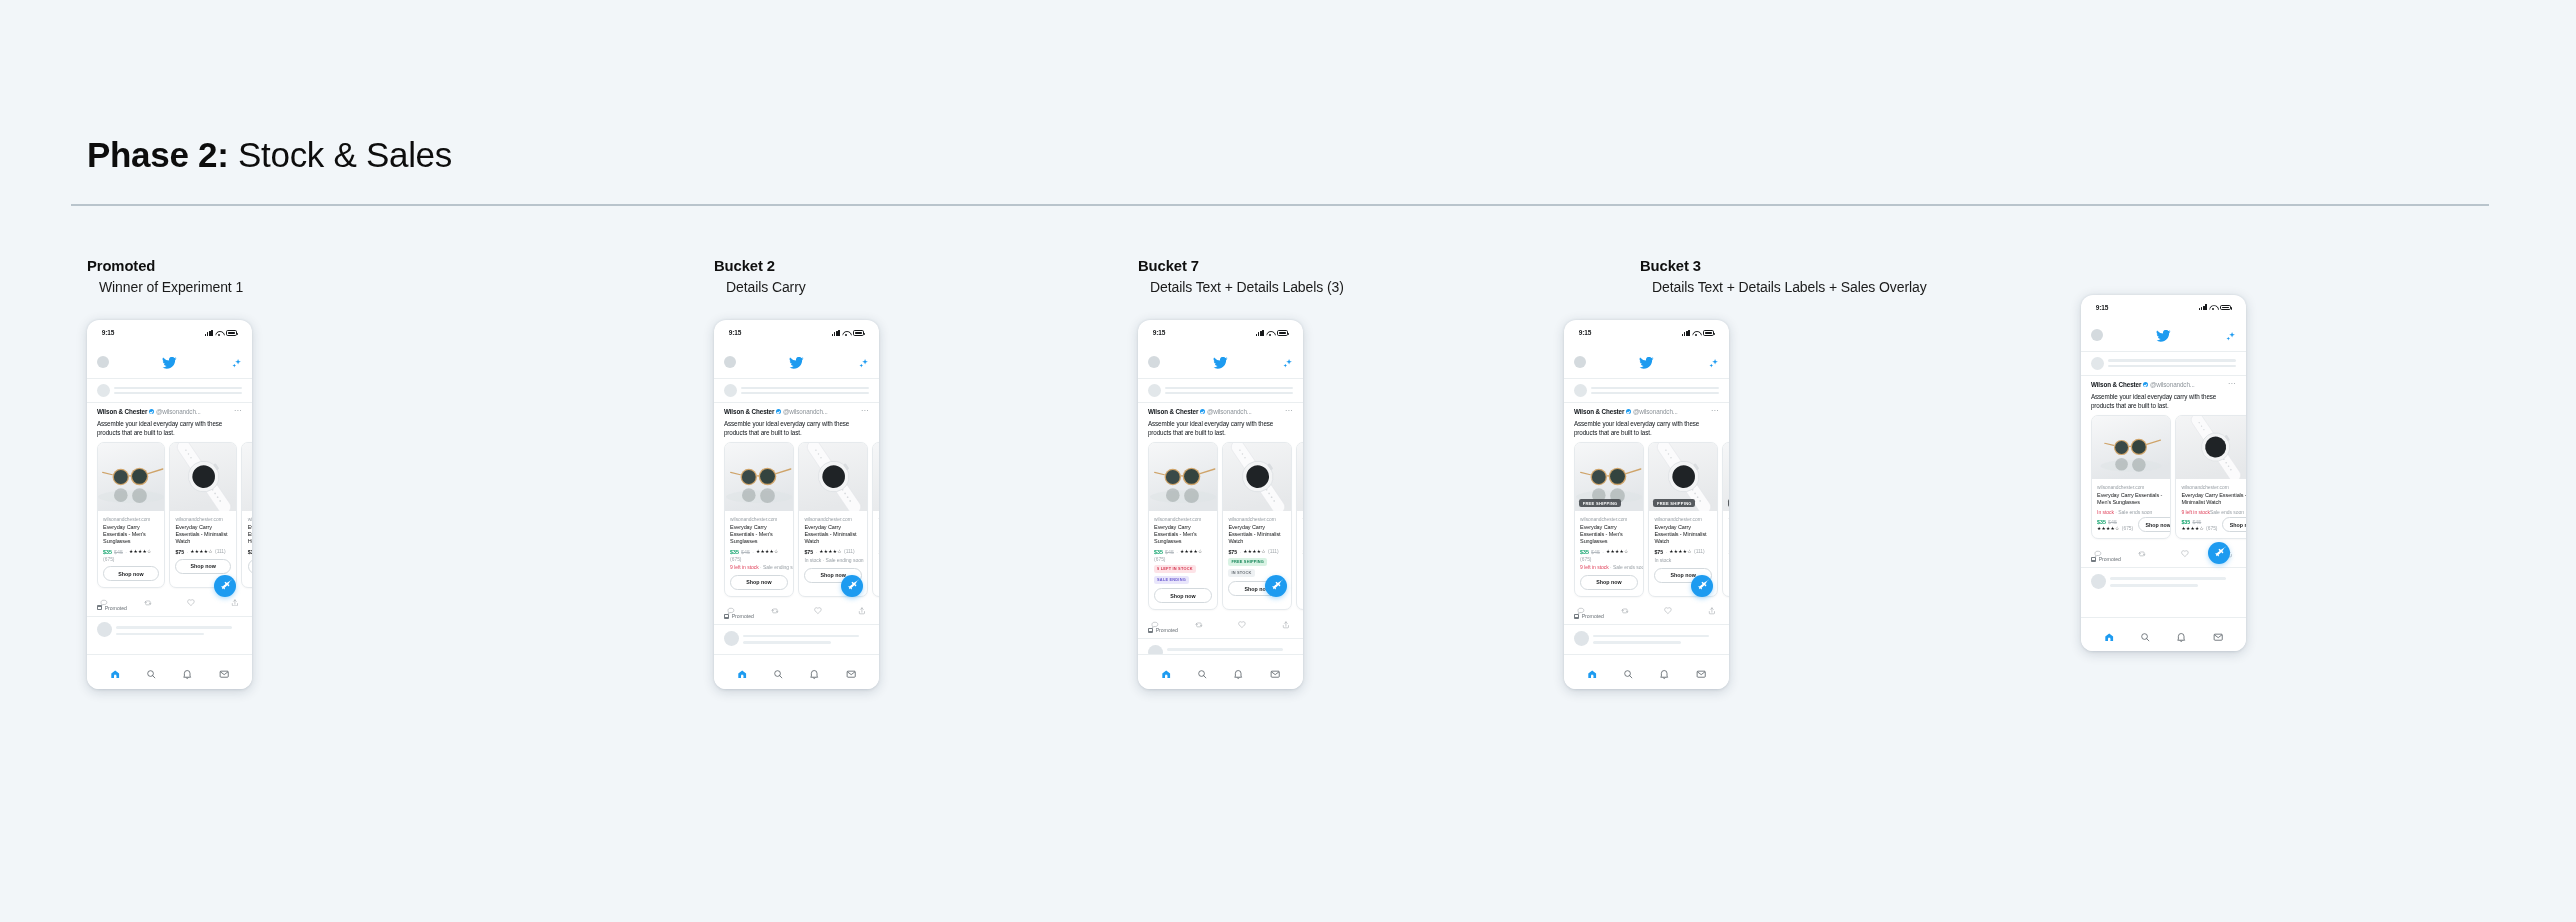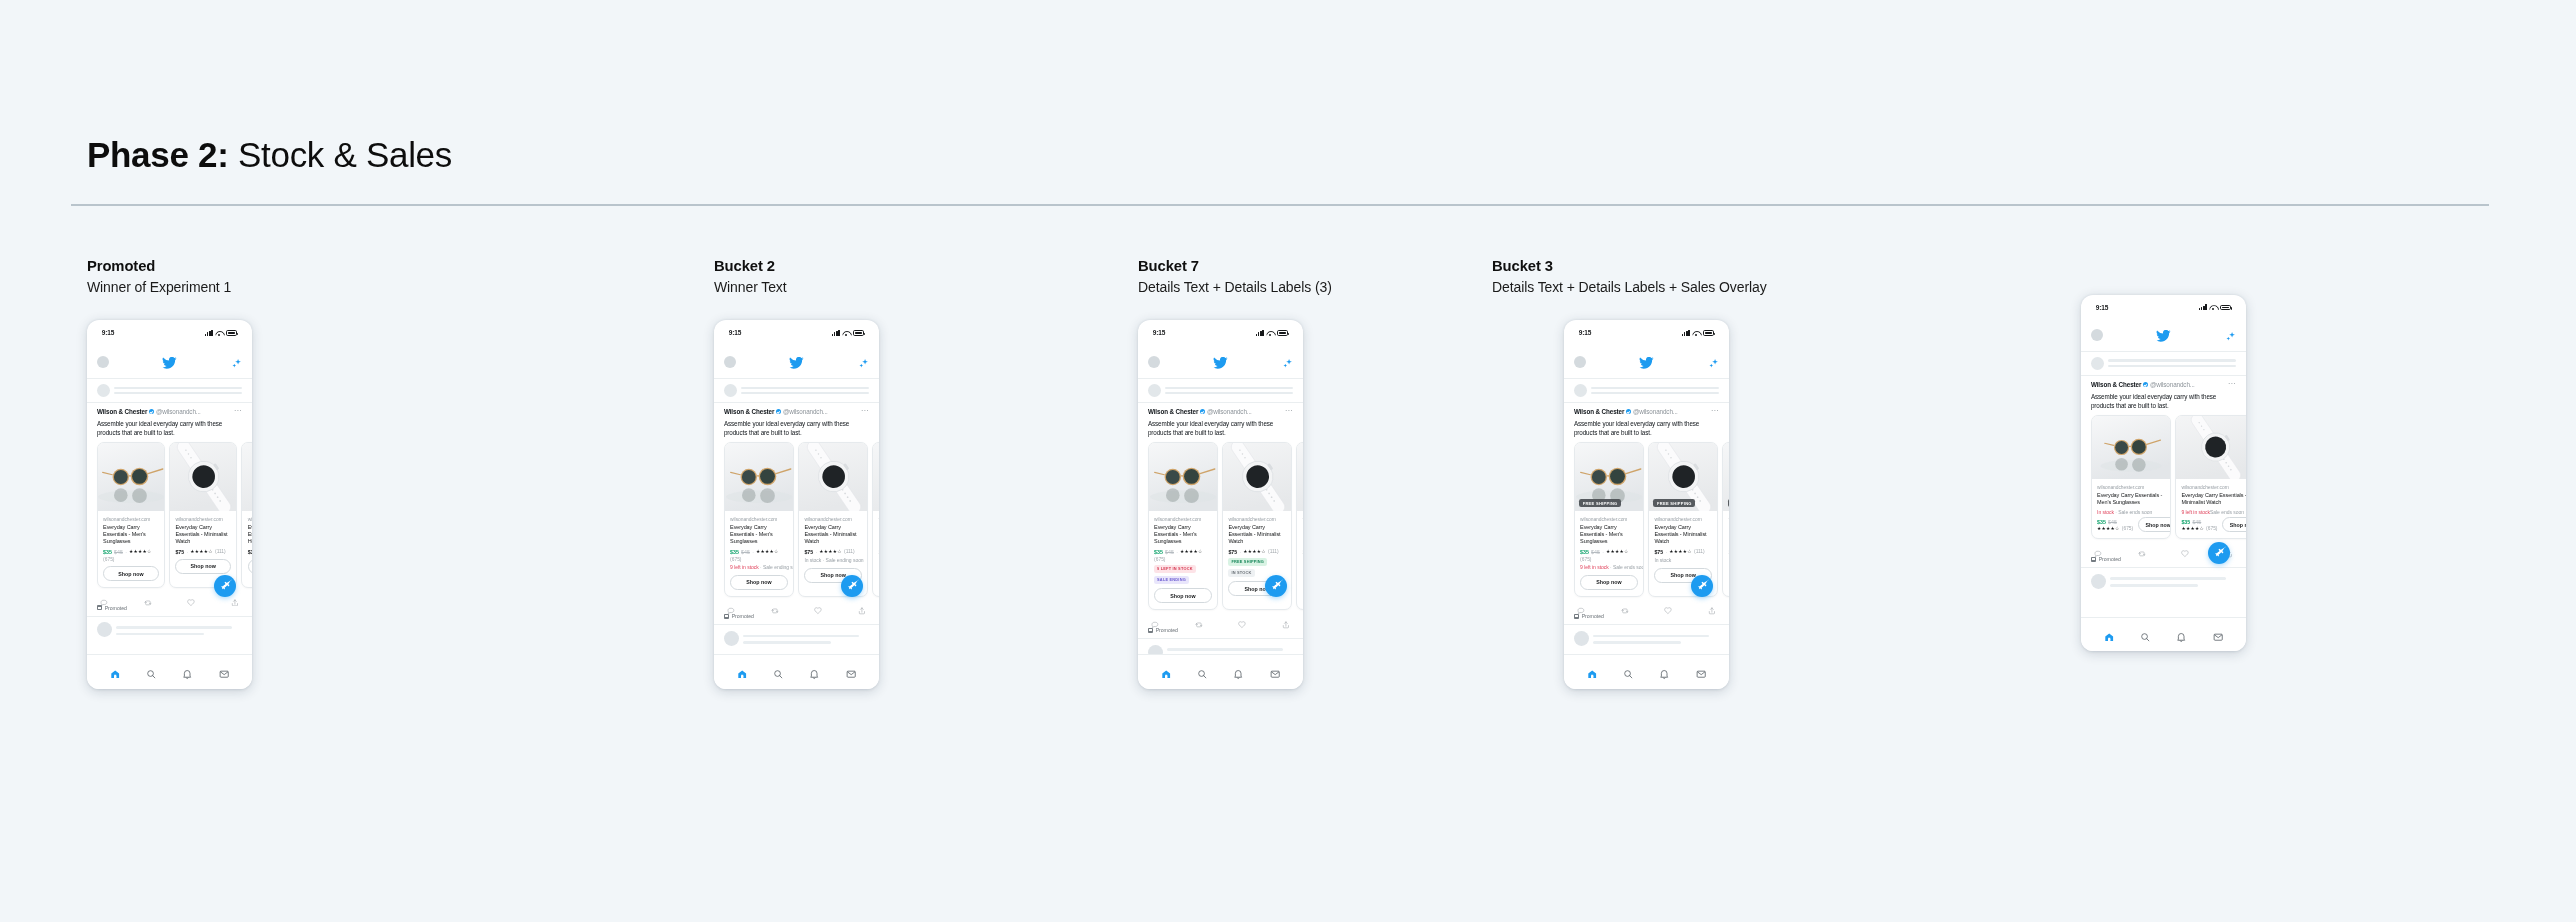--- a/index.html
+++ b/index.html
@@ -14,21 +14,21 @@
   
   .title-wrap { position: absolute; left: 87px; top: 135px; width: 2402px; }
   .title { font-size: 35px; color: #0d0d0d; letter-spacing: -0.3px; white-space: nowrap; }
   .title b { font-weight: 700; }
   .title span.reg { font-weight: 400; }
   .title-rule { position: absolute; left: 71px; top: 204px; width: 2418px; height: 1.7px; background: #b9c4cc; }
 
   
   .col-head { position: absolute; }
   .col-head .ch-title { font-size: 14.8px; font-weight: 700; color: #101010; letter-spacing: -0.1px; }
-  .col-head .ch-sub { font-size: 14px; font-weight: 400; color: #1b1b1b; margin-top: 5.2px; letter-spacing: -0.1px; }
+  .col-head .ch-sub { font-size: 14px; font-weight: 400; color: #1b1b1b; margin-top: 5.2px; letter-spacing: -0.1px; margin-left: 12px; }
 
   
   .phone {
     position: absolute;
     background: #fff;
     border-radius: 12px;
     box-shadow: 0 2.6px 12px rgba(20,40,60,.16), 0 0.9px 2.6px rgba(20,40,60,.10);
     overflow: hidden;
   }
   .phone-inner { position: relative; width: 100%; height: 100%; overflow: hidden; }
@@ -159,27 +159,27 @@
     </div>
   </div>
   <div class="title-rule"></div>
 
   <div class="col-head" style="left:87px;top:258px;">
     <div class="ch-title">Promoted</div>
     <div class="ch-sub">Winner of Experiment 1</div>
   </div>
   <div class="col-head" style="left:714px;top:258px;">
     <div class="ch-title">Bucket 2</div>
-    <div class="ch-sub">Winner Text</div>
+    <div class="ch-sub">Details Carry</div>
   </div>
   <div class="col-head" style="left:1138px;top:258px;">
     <div class="ch-title">Bucket 7</div>
     <div class="ch-sub">Details Text + Details Labels (3)</div>
   </div>
-  <div class="col-head" style="left:1492px;top:258px;">
+  <div class="col-head" style="left:1640px;top:258px;">
     <div class="ch-title">Bucket 3</div>
     <div class="ch-sub">Details Text + Details Labels + Sales Overlay</div>
   </div>
 
   <div id="phones">
       <div class="phone" style="left:87px;top:320px;width:165px;height:369px;z-index:1;">
     <div class="phone-inner">
 
       <div class="statusbar">
         <div class="sb-time">9:15</div>

